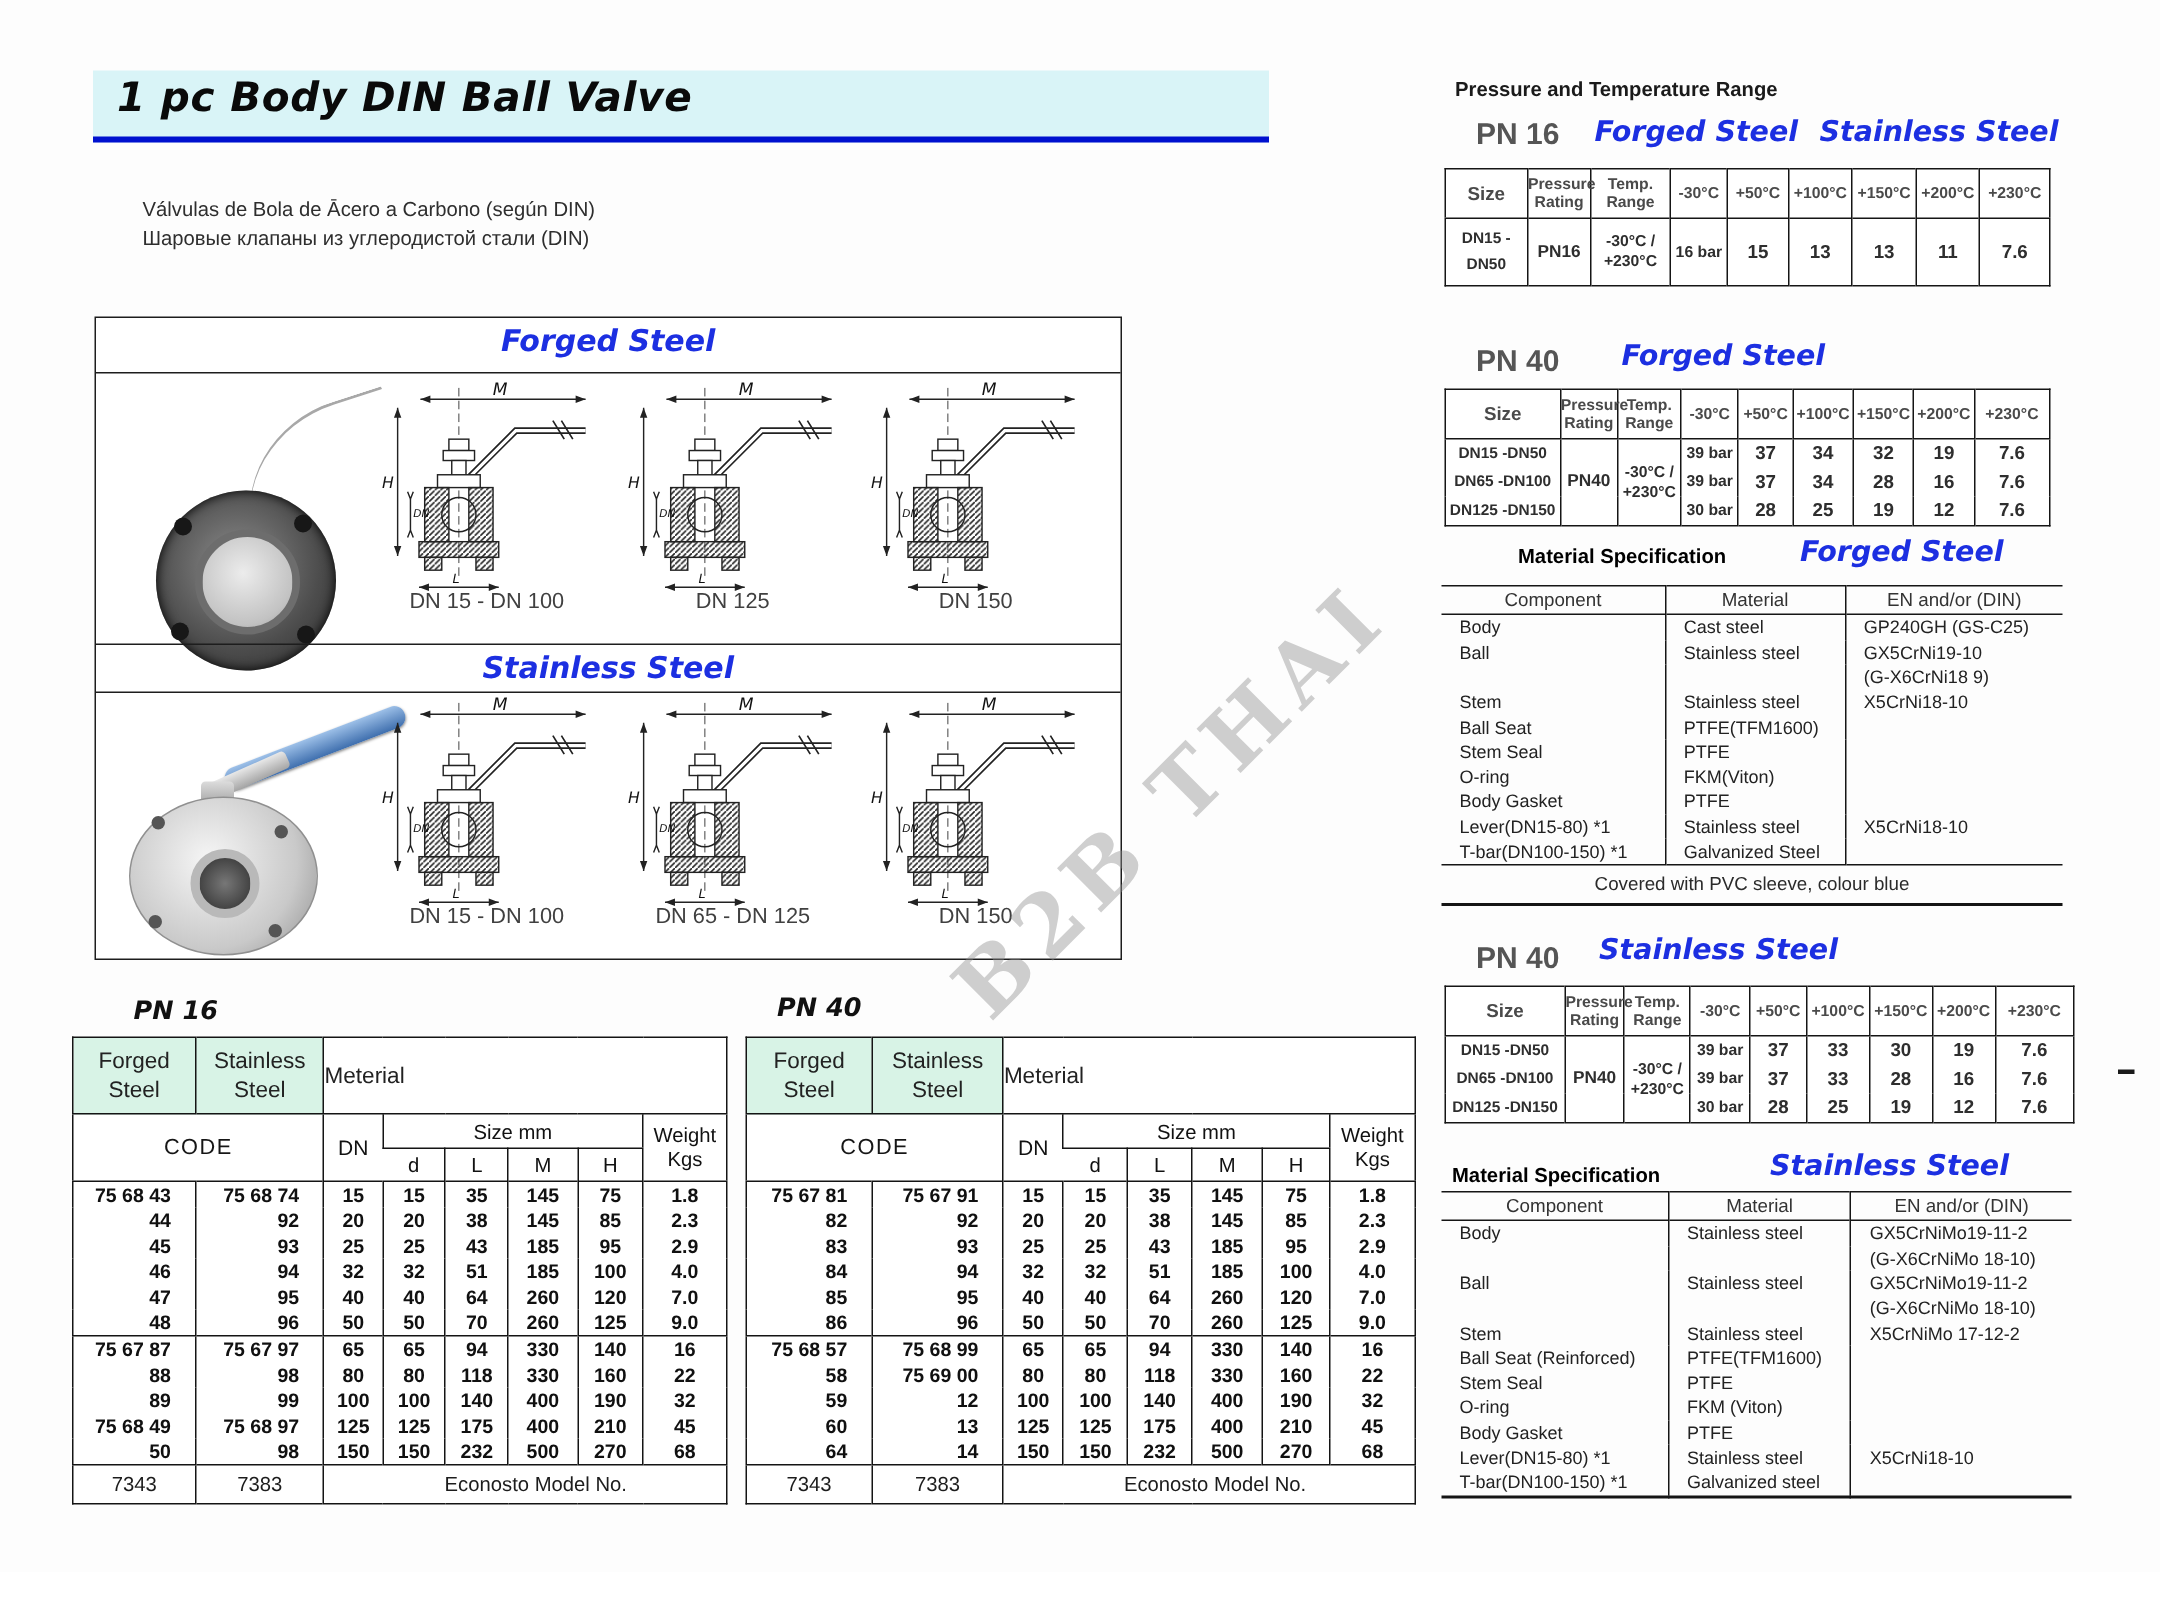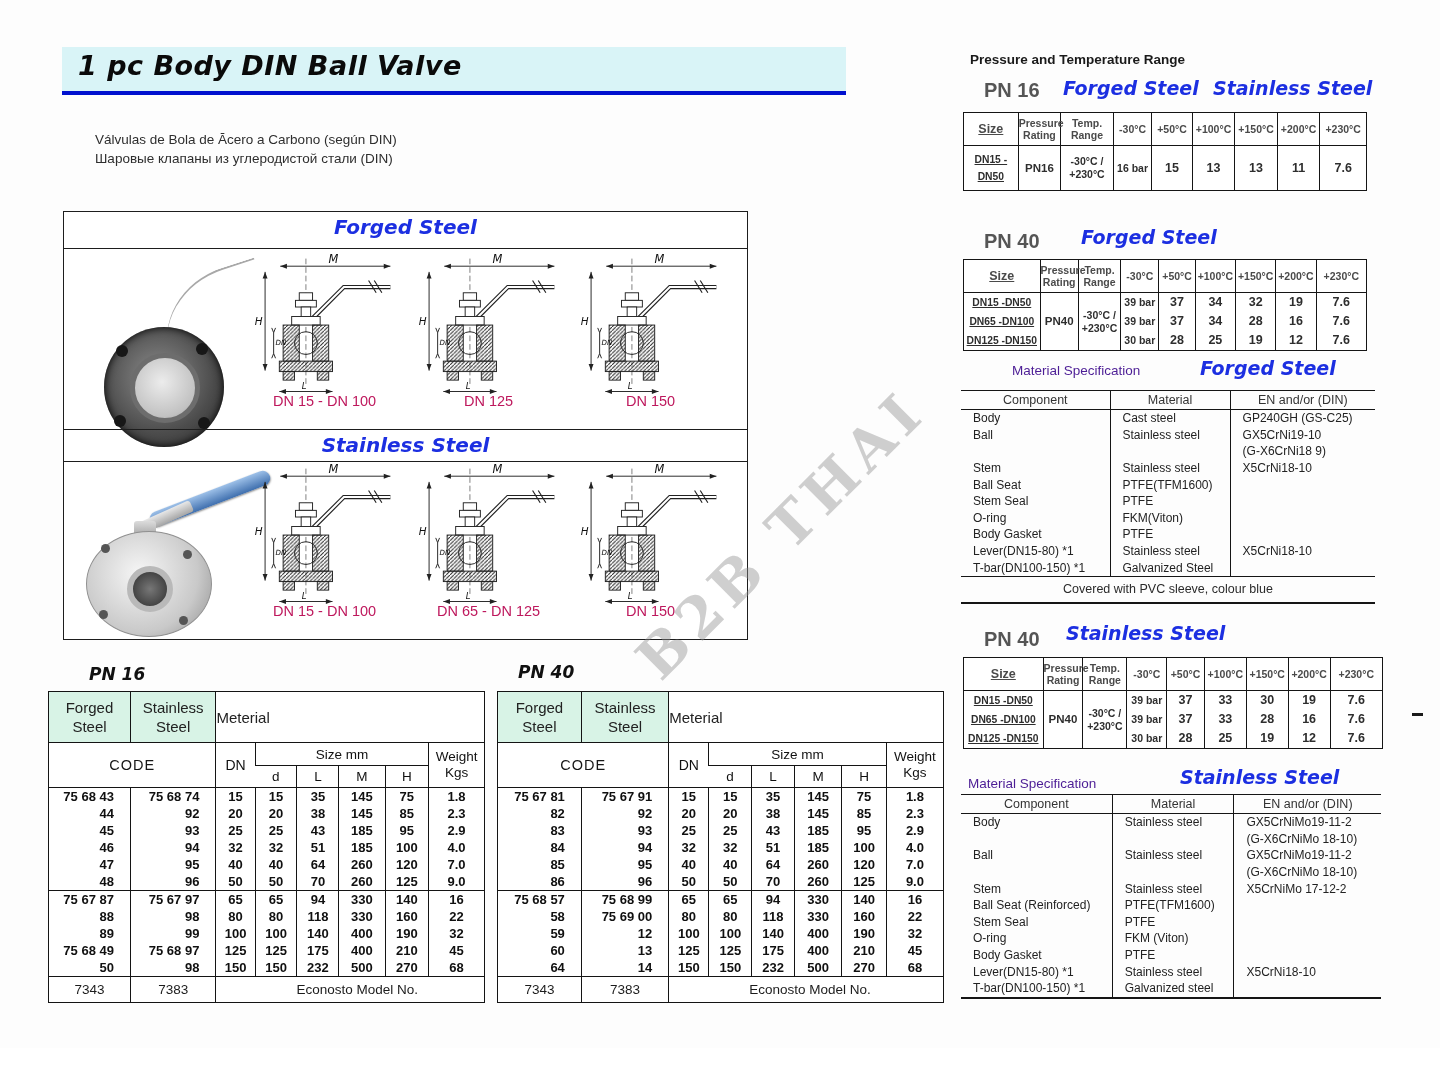--- a/index.html
+++ b/index.html
@@ -17,21 +17,21 @@
   .draw-box{position:absolute;left:63px;top:211px;width:683px;height:427px;border:1.6px solid #1d1d1d;background:#fff;}
   .sec-title{position:absolute;left:0;width:100%;text-align:center;font-family:"DejaVu Sans",sans-serif;
              font-weight:700;font-style:italic;font-size:20px;color:#1c2fe1;}
   .t1{top:3px;height:33px;border-bottom:1.6px solid #1d1d1d;}
   .t2{top:217px;height:28px;border-top:1.6px solid #1d1d1d;border-bottom:1.6px solid #1d1d1d;padding-top:3px;}
   .sec-content{position:absolute;left:0;width:100%;}
   .c1{top:37px;height:180px;}
   .c2{top:249px;height:176px;}
   .fig{position:absolute;width:165px;height:172px;margin:0;}
   .fig-svg{width:150px;height:150px;margin-left:6px;}
-  .fig-label{text-align:center;font-size:14.5px;color:#be185d;margin-top:-8px;}
+  .fig-label{text-align:center;font-size:14.5px;color:#404040;margin-top:-8px;}
   .c1 .f1{left:178px;top:2px;} .c1 .f2{left:342px;top:2px;} .c1 .f3{left:504px;top:2px;}
   .c2 .f1{left:178px;top:0px;} .c2 .f2{left:342px;top:0px;} .c2 .f3{left:504px;top:0px;}
   
   .forged-photo{position:absolute;left:30px;top:68px;width:170px;height:145px;}
   .fp-wire{position:absolute;left:62px;top:-44px;width:112px;height:70px;border-top:2.5px solid #a8a8a8;
            border-top-left-radius:70% 100%;transform:rotate(-18deg);}
   .fp-body{position:absolute;left:10px;top:10px;width:120px;height:120px;border-radius:50%;
            background:radial-gradient(circle at 45% 42%,#8d8d8d,#4c4c4c 58%,#2c2c2c);box-shadow:inset 0 0 8px #000;}
   .fp-face{position:absolute;left:26px;top:26px;width:60px;height:60px;border-radius:50%;
            background:radial-gradient(circle at 45% 40%,#ececec,#c2c2c2 70%,#9a9a9a);border:5px solid #6d6d6d;}
@@ -79,31 +79,31 @@
   .dim-table tfoot td{height:25px;text-align:center;font-size:13.5px;font-weight:500;color:#1c1c1c;}
   .dim-table td.model-label{text-align:left;padding-left:80px;font-weight:400;font-size:13.5px;}
   
   .ptr-heading{position:absolute;left:970px;top:52px;font-size:13.5px;font-weight:700;color:#1a1a1a;}
   .pn-big{position:absolute;font-size:20px;font-weight:700;color:#555;}
   .steel-title{position:absolute;font-family:"DejaVu Sans",sans-serif;font-weight:700;font-style:italic;
                font-size:19px;color:#1c2fe1;}
   .pt-wrap{position:absolute;}
   .pt-table{border-collapse:collapse;table-layout:fixed;width:100%;border:1.4px solid #151515;background:#fff;}
   .pt-table th,.pt-table td{border-left:1.1px solid #151515;white-space:pre-line;text-align:center;vertical-align:middle;}
-  .pt-table th:first-child,.pt-table td:first-child{border-left:none;text-decoration:underline;}
+  .pt-table th:first-child,.pt-table td:first-child{border-left:none;}
   .pt-table thead{border-bottom:1.4px solid #151515;}
   .pt-table th{font-size:10.5px;font-weight:700;color:#4a4a4a;padding:4px 0;line-height:12px;}
   .pt-table th.size-th{font-size:12.5px;}
   .pt-table td{font-size:12.5px;font-weight:700;color:#2e2e2e;padding:1px 0;line-height:17px;}
   .pt-table td.size-cell{font-size:10.3px;line-height:17px;}
   .pt-table td.bar-cell{font-size:10.5px;text-align:center;}
   .pt-table td.rating-cell{font-size:11.5px;}
   .pt-table td.temp-cell{font-size:10.5px;line-height:13px;}
   .tall td{height:42px;}
-  .mat-heading{position:absolute;font-size:13.5px;font-weight:400;color:#4c1d95;}
+  .mat-heading{position:absolute;font-size:13.5px;font-weight:700;color:#000000;}
   .mat-wrap{position:absolute;}
   .mat-table{border-collapse:collapse;table-layout:fixed;width:100%;border-top:1.3px solid #151515;
              border-bottom:2.6px solid #151515;background:transparent;}
   .mat-table thead{border-bottom:1.3px solid #151515;}
   .mat-table th{font-size:12.5px;font-weight:400;color:#333;padding:2px 0;}
   .mat-table th+th,.mat-table td+td{border-left:1.3px solid #151515;}
   .mat-table td{font-size:12px;color:#222;height:16.6px;padding:0 0 0 12px;overflow:hidden;white-space:nowrap;}
   .mat-table tfoot td{border-top:1.3px solid #151515;text-align:center;height:25px;padding:0;font-size:12.5px;color:#2a2a2a;}
   .page-dash{position:absolute;left:1412px;top:713px;width:11px;height:2.5px;background:#1a1a1a;}
 </style>

